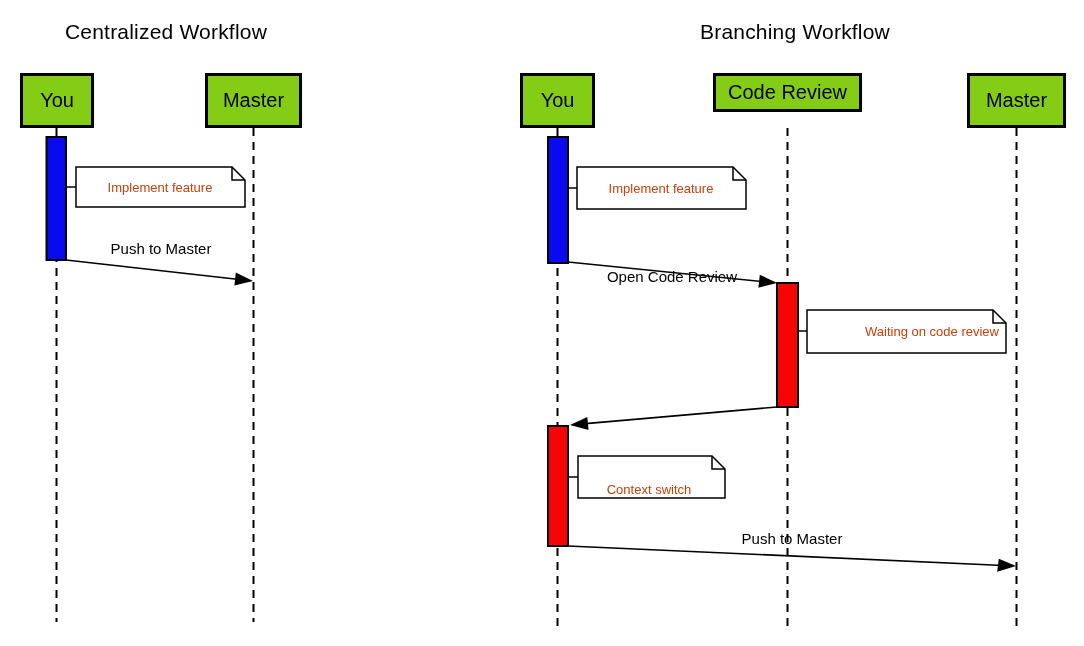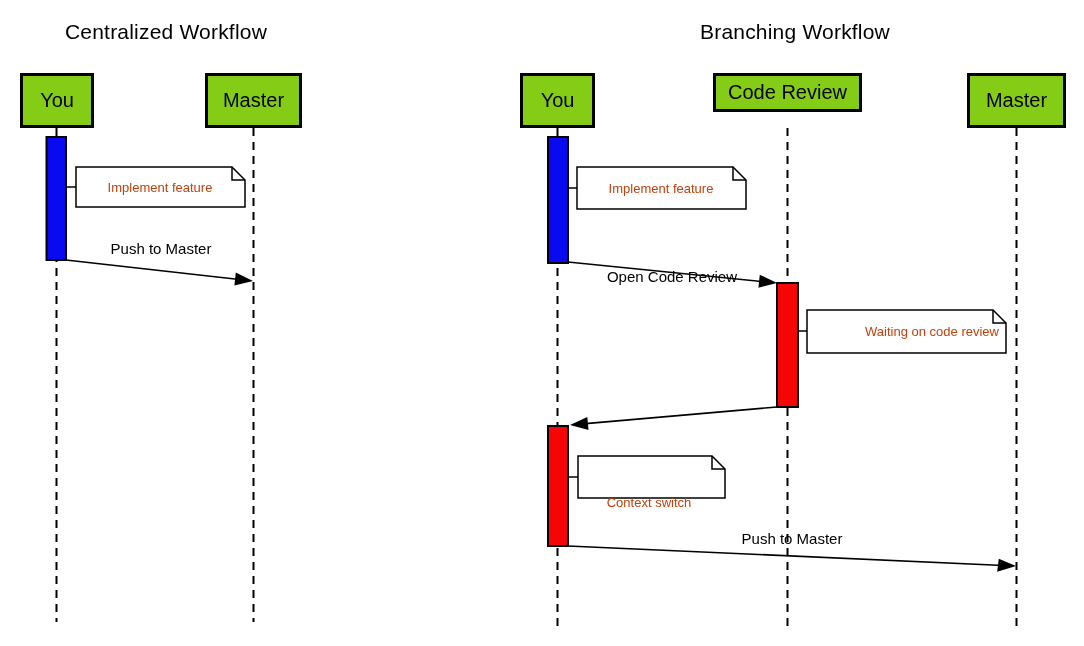--- a/index.html
+++ b/index.html
@@ -127,19 +127,19 @@
   <div class="actor-box" style="left:713px; top:73px; width:149px; height:39px;">
     <span>Code Review</span>
   </div>
   <div class="actor-box" style="left:967px; top:73px; width:99px; height:55px;">
     <span>Master</span>
   </div>
 
   <div class="note-text" style="left:76px; top:167px; width:169px; height:40px;">Implement feature</div>
   <div class="note-text" style="left:577px; top:167px; width:169px; height:42px;">Implement feature</div>
   <div class="note-text" style="left:807px; top:310px; width:199px; height:43px;margin-left:26px;">Waiting on code review</div>
-  <div class="note-text" style="left:578px; top:481px; width:143px; height:42px;">Context switch</div>
+  <div class="note-text" style="left:578px; top:468px; width:143px; height:42px;">Context switch</div>
 
   <div class="msg-label" style="left:51px; top:240px;">Push to Master</div>
   <div class="msg-label" style="left:562px; top:224px;margin-top:44px;">Open Code Review</div>
   <div class="msg-label" style="left:682px; top:530px;">Push to Master</div>
 
 </div>
 
 </body></html>

